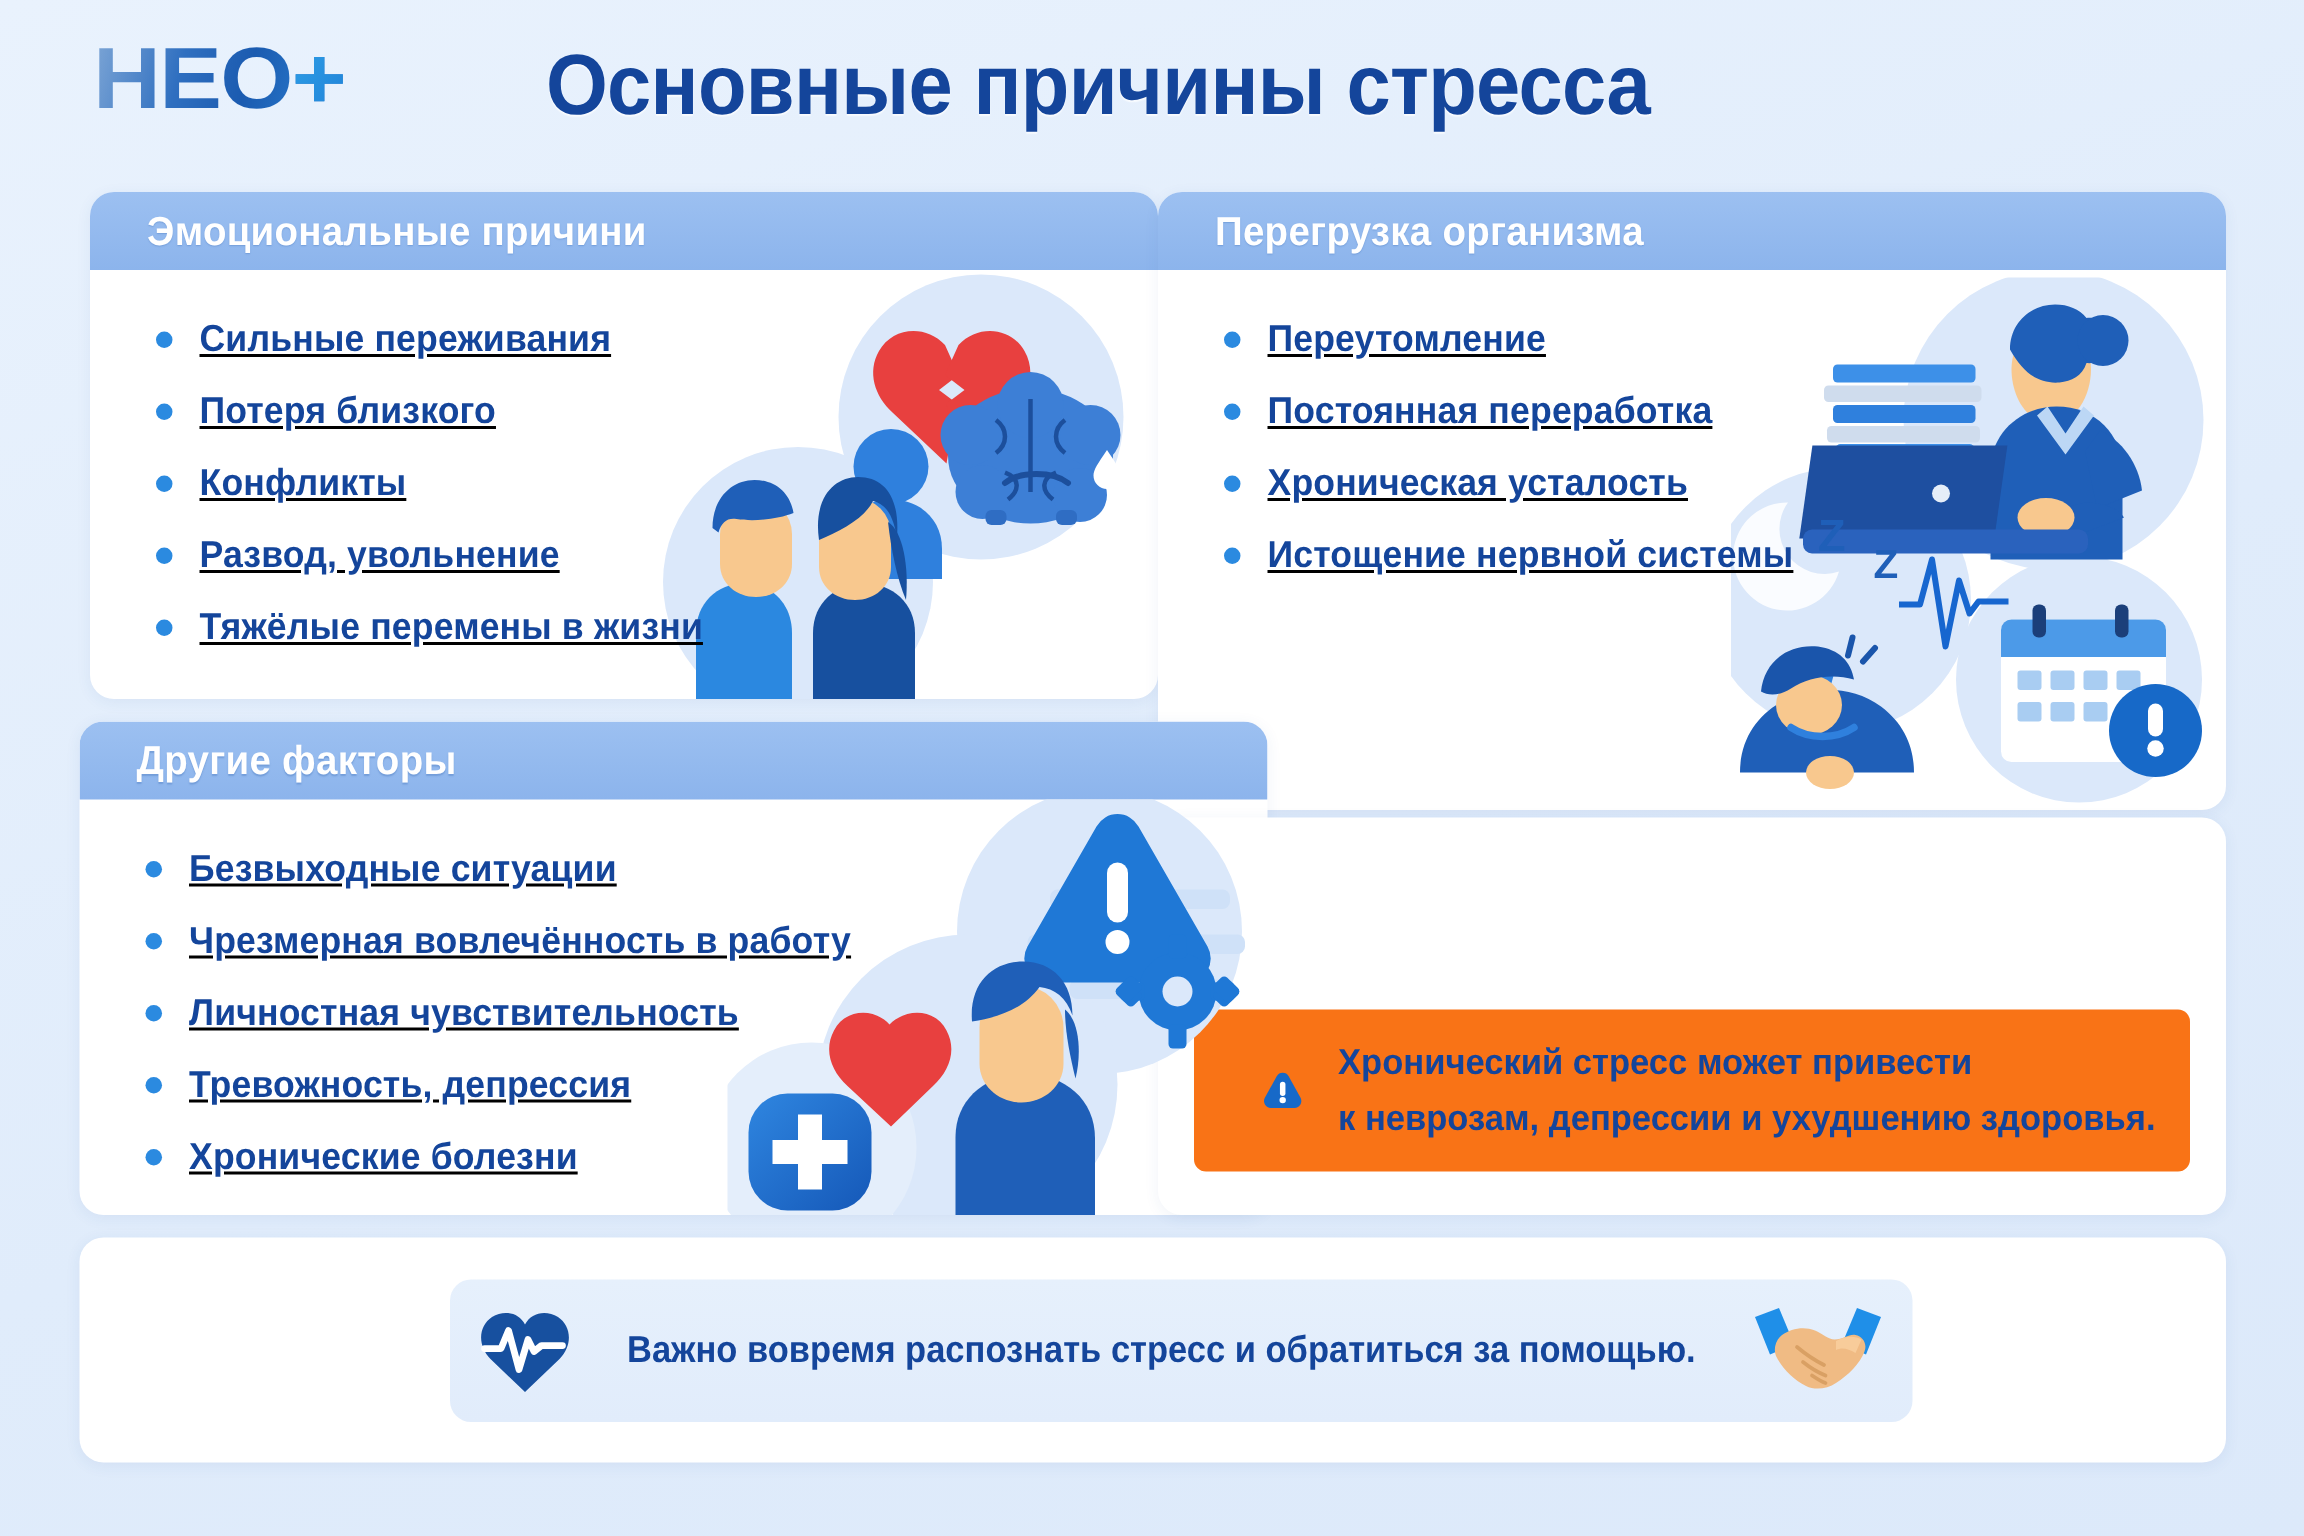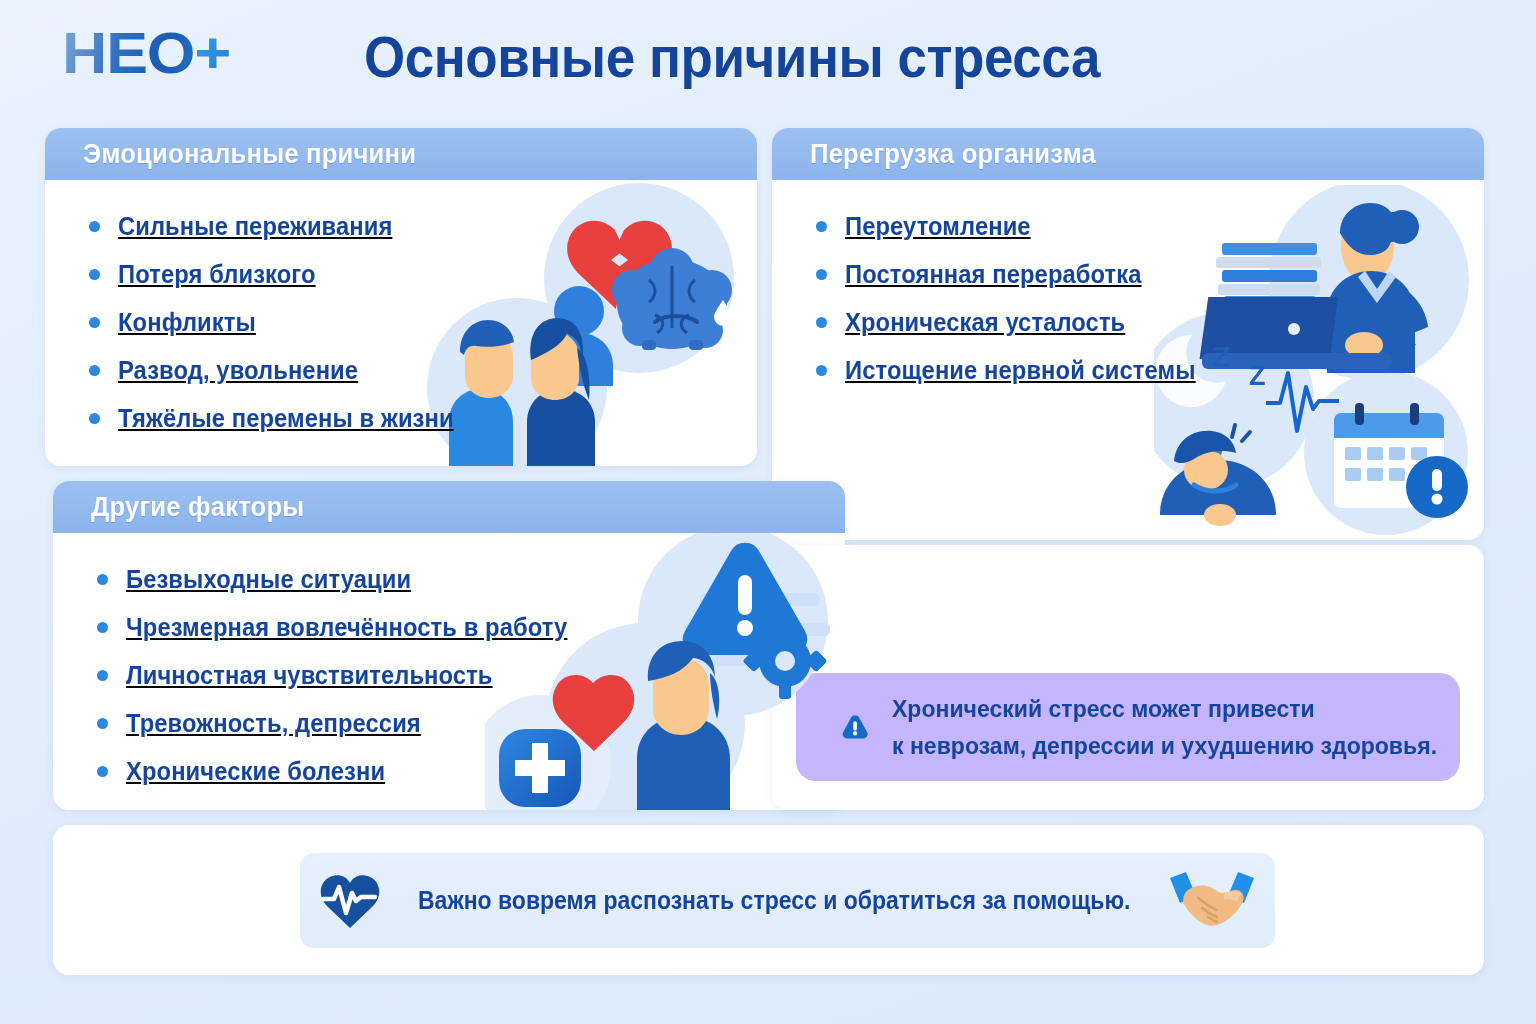--- a/index.html
+++ b/index.html
@@ -110,40 +110,40 @@
     font-size: 25px;
     color: #14459b;
     font-weight: bold;
     letter-spacing: 0.1px;
     transform: scaleX(0.95);
     transform-origin: left center;
     white-space: nowrap;
   }
 
   
-  #card-emotional { left: 45px;  top: 128px; width: 712px; height: 338px; }
+  #card-emotional { left: 60px;  top: 128px; width: 712px; height: 338px; }
   #card-overload  { left: 772px; top: 128px; width: 712px; height: 412px; }
   #card-other     { left: 53px;  top: 481px; width: 792px; height: 329px; }
   #card-warning   { left: 772px; top: 545px; width: 712px; height: 265px; }
   #card-footer    { left: 53px;  top: 825px; width: 1431px; height: 150px; }
 
   .art {
     position: absolute;
     right: 0; bottom: 0;
     pointer-events: none;
     z-index: 1;
   }
 
   
   .callout {
     position: absolute;
     left: 24px; top: 128px;
     width: 664px; height: 108px;
-    background: #c4b5fd;
-    border-radius: 20px;
+    background: #f97316;
+    border-radius: 8px;
     display: flex;
     align-items: center;
     padding-left: 46px;
     box-sizing: border-box;
   }
   .callout-text {
     margin-left: 24px;
     font-size: 24px;
     color: #14459b;
     font-weight: bold;

